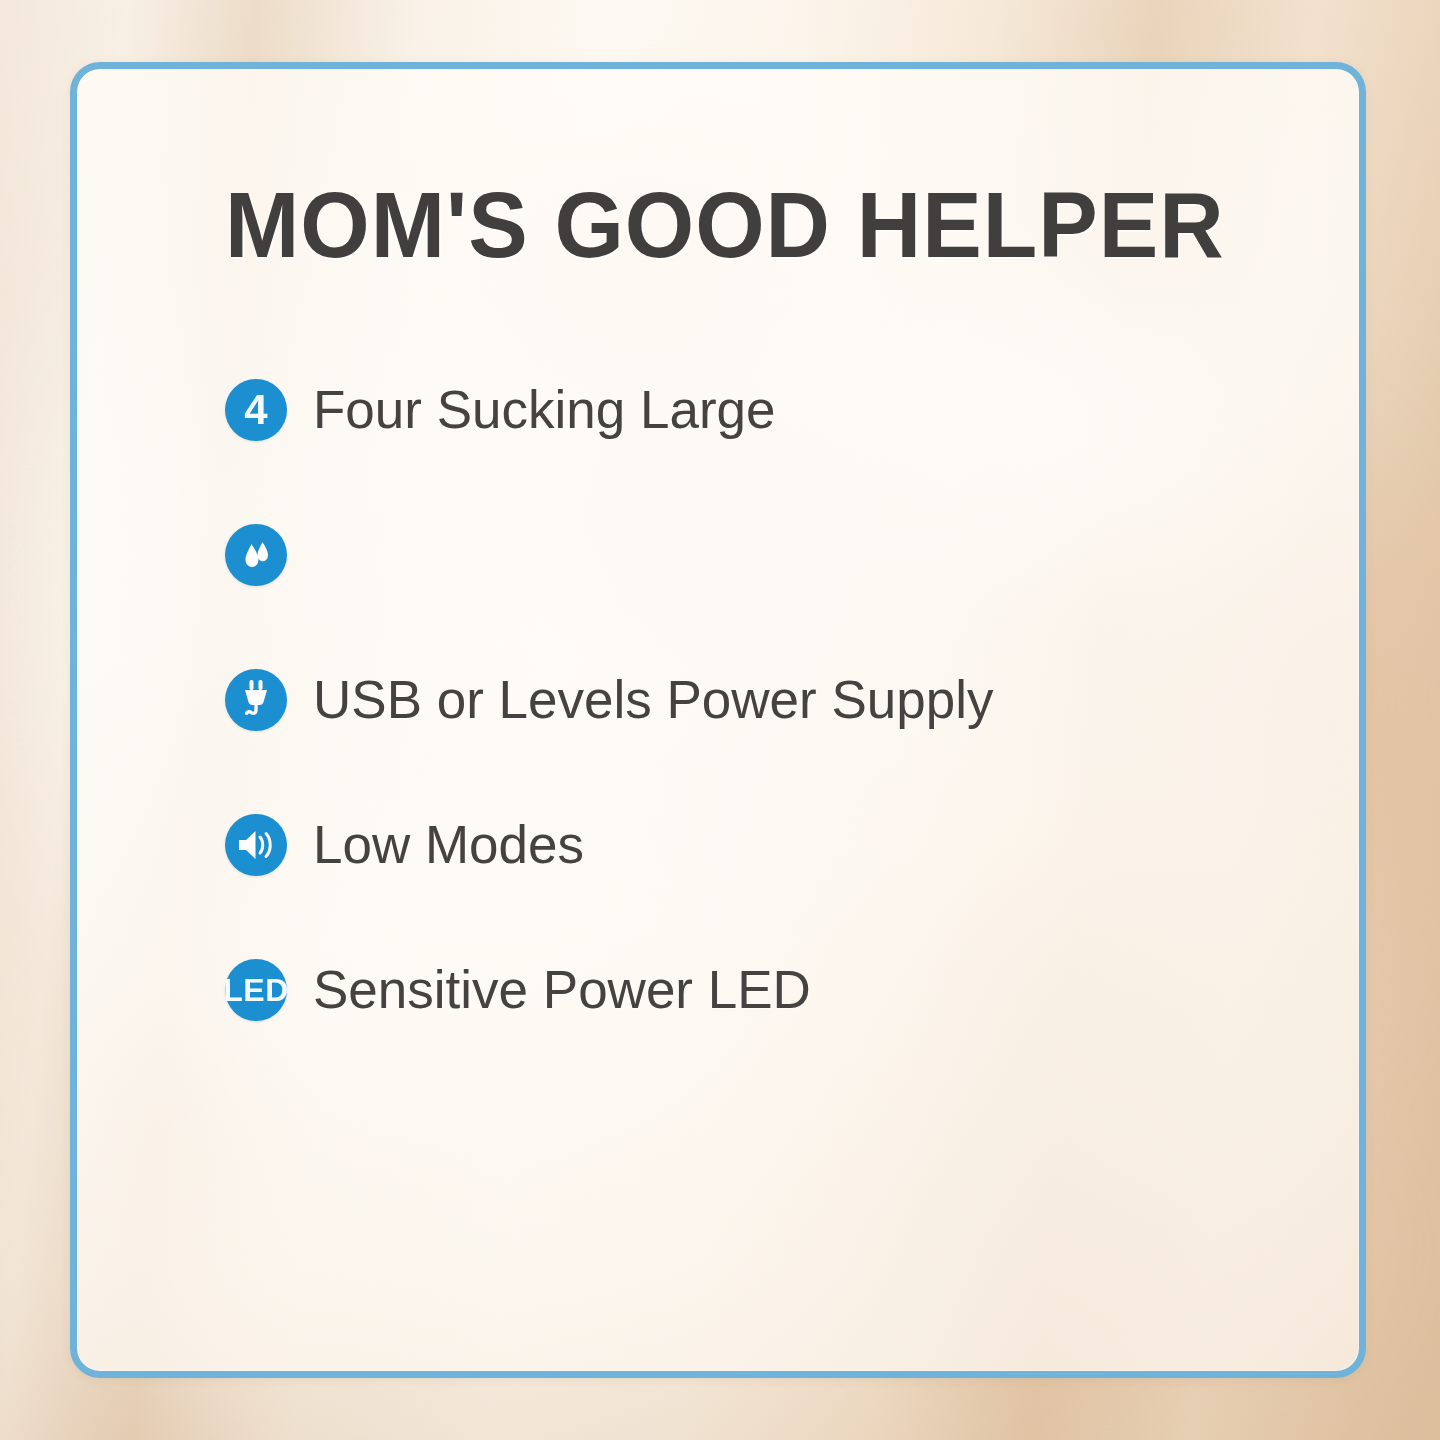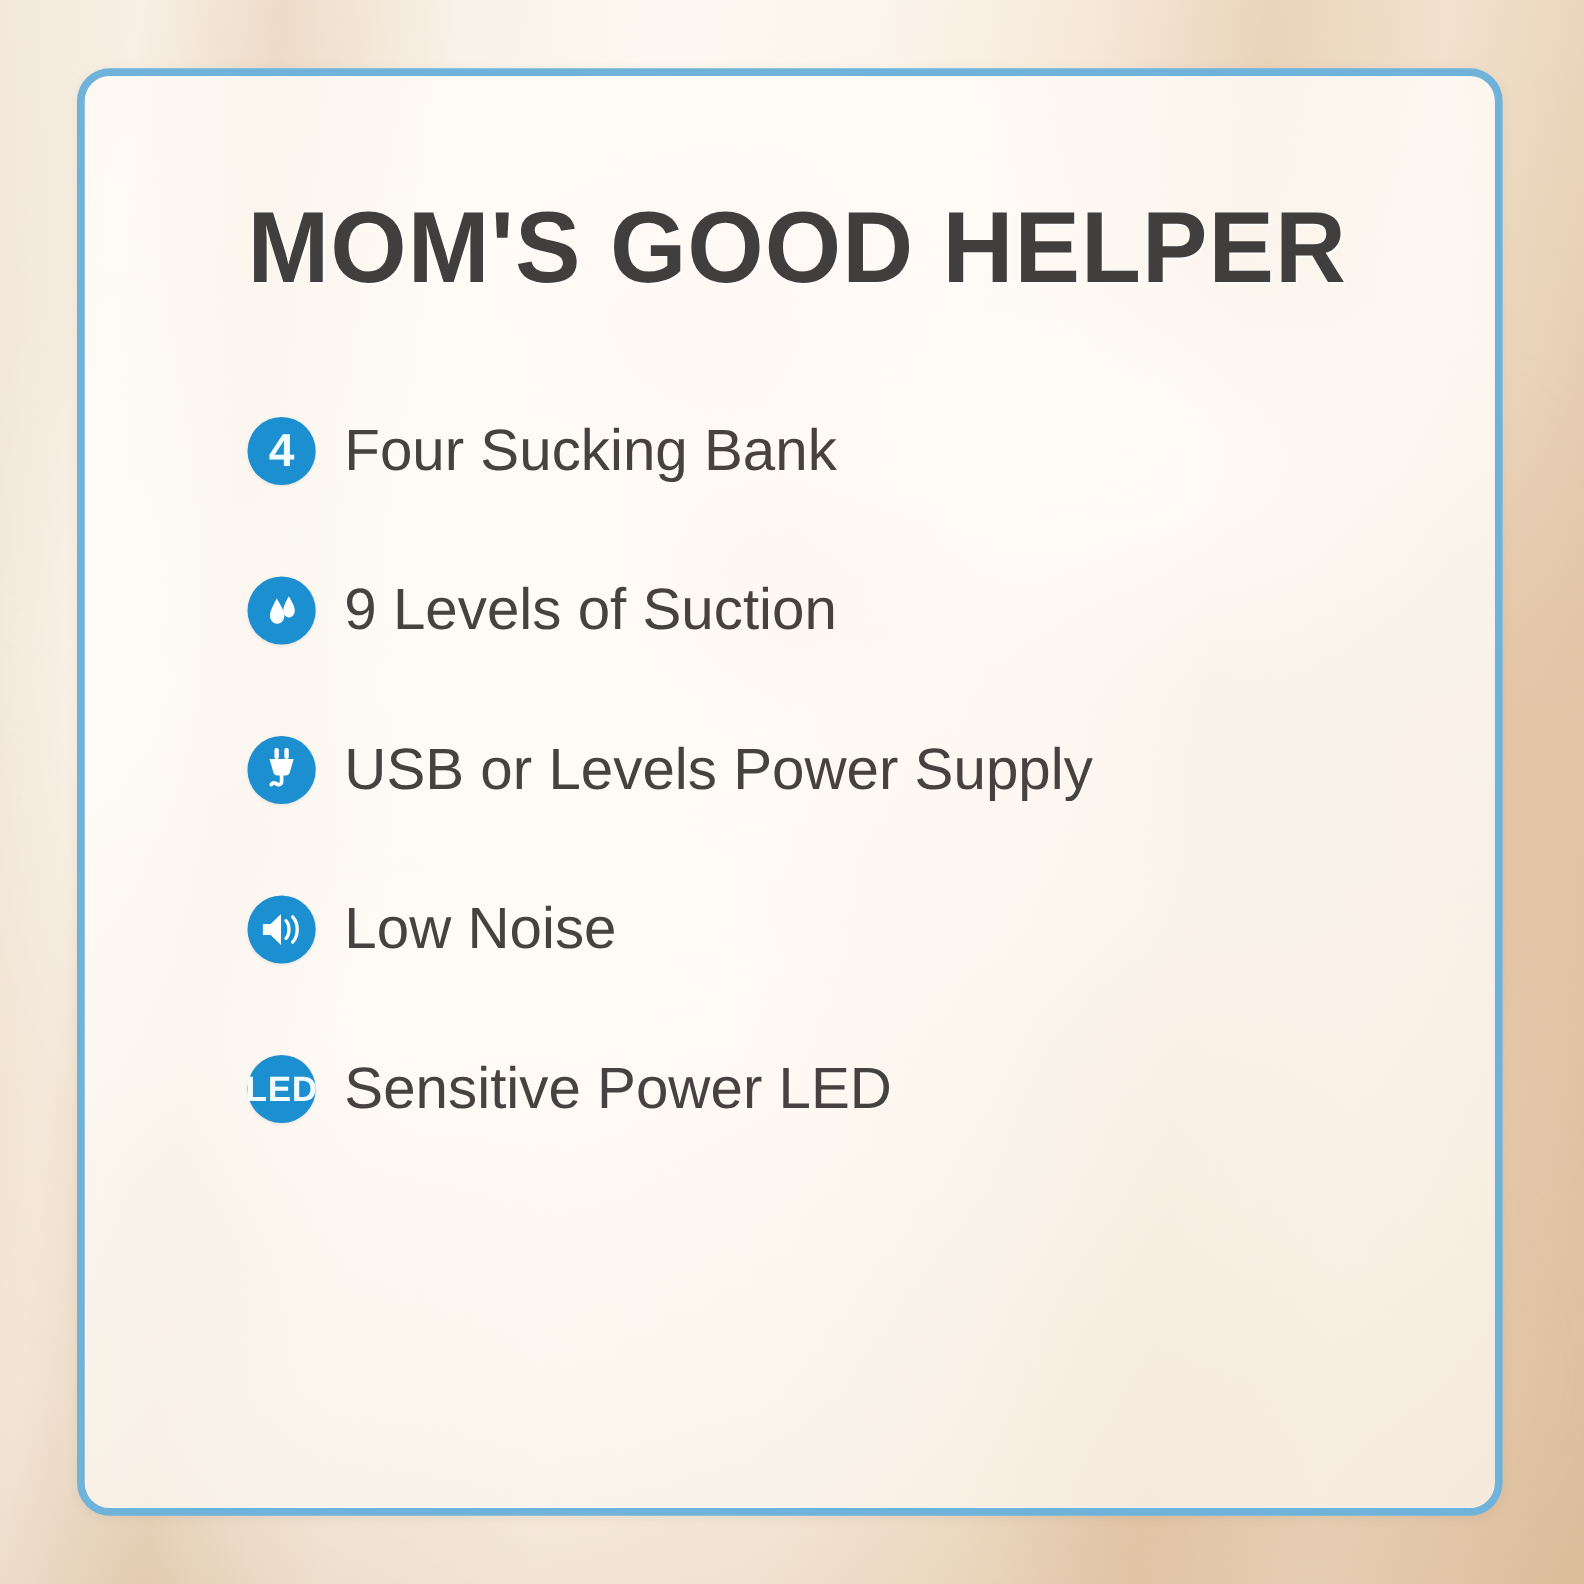--- a/index.html
+++ b/index.html
@@ -168,31 +168,30 @@
   <div class="card">
 
     <div class="title">MOM'S GOOD HELPER</div>
 
     <div class="features">
 
       <div class="feature-row">
         <span class="icon-badge">
           <span class="badge-text badge-num">4</span>
         </span>
-        <span class="feature-label">Four Sucking Bank</span>
+        <span class="feature-label">Four Sucking Large</span>
       </div>
 
       <div class="feature-row">
         <span class="icon-badge">
           <svg width="40" height="40" viewBox="0 0 40 40" aria-hidden="true">
             <path d="M15.5 9 C12 16 9.5 20.5 9.5 24.5 C9.5 29.2 12.6 32 16 32 C19.4 32 22.5 29.2 22.5 24.5 C22.5 20.5 19.5 15.5 15.5 9 Z" fill="#ffffff"></path>
             <path d="M26.5 7 C23.6 12.6 21.5 16.6 21.5 20 C21.5 23.9 24 26.3 26.8 26.3 C29.6 26.3 32 23.9 32 20 C32 16.6 29.8 12.4 26.5 7 Z" fill="#ffffff"></path>
           </svg>
         </span>
-        <span class="feature-label">9 Levels of Suction</span>
       </div>
 
 
       <div class="feature-row">
         <span class="icon-badge">
           <svg width="40" height="44" viewBox="0 0 40 44" aria-hidden="true">
             <rect x="13.5" y="2" width="4" height="10" rx="1.8" fill="#ffffff"></rect>
             <rect x="22.5" y="2" width="4" height="10" rx="1.8" fill="#ffffff"></rect>
             <path d="M9 12 H31 L27.5 24 C26.9 26 25.6 27 23.6 27 H16.4 C14.4 27 13.1 26 12.5 24 Z" fill="#ffffff"></path>
             <path d="M20 27 L20 32 C20 35.5 17 36 15.2 34.5 C13.6 33.1 11.5 33.6 10.6 35.3" fill="none" stroke="#ffffff" stroke-width="3.4" stroke-linecap="round"></path>
@@ -203,21 +202,21 @@
 
 
       <div class="feature-row">
         <span class="icon-badge">
           <svg width="44" height="36" viewBox="0 0 44 36" aria-hidden="true">
             <path d="M5 13 H12 L21.5 4 V32 L12 23 H5 Z" fill="#ffffff"></path>
             <path d="M26 10 C29.6 13.6 29.6 22.4 26 26" fill="none" stroke="#ffffff" stroke-width="3" stroke-linecap="round"></path>
             <path d="M32 6.5 C37.6 12.2 37.6 23.8 32 29.5" fill="none" stroke="#ffffff" stroke-width="3" stroke-linecap="round"></path>
           </svg>
         </span>
-        <span class="feature-label">Low Noise</span>
+        <span class="feature-label">Low Modes</span>
       </div>
 
       <div class="feature-row">
         <span class="icon-badge">
           <span class="badge-text badge-led">LED</span>
         </span>
         <span class="feature-label">Sensitive Power LED</span>
       </div>
 
     </div>

